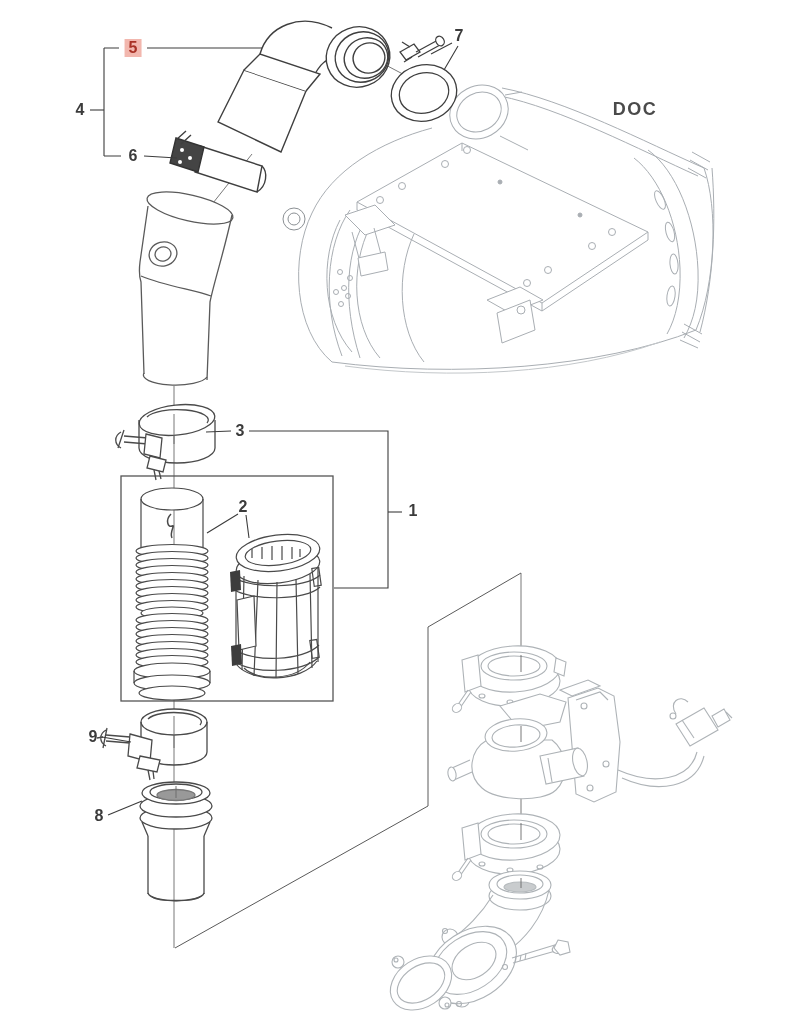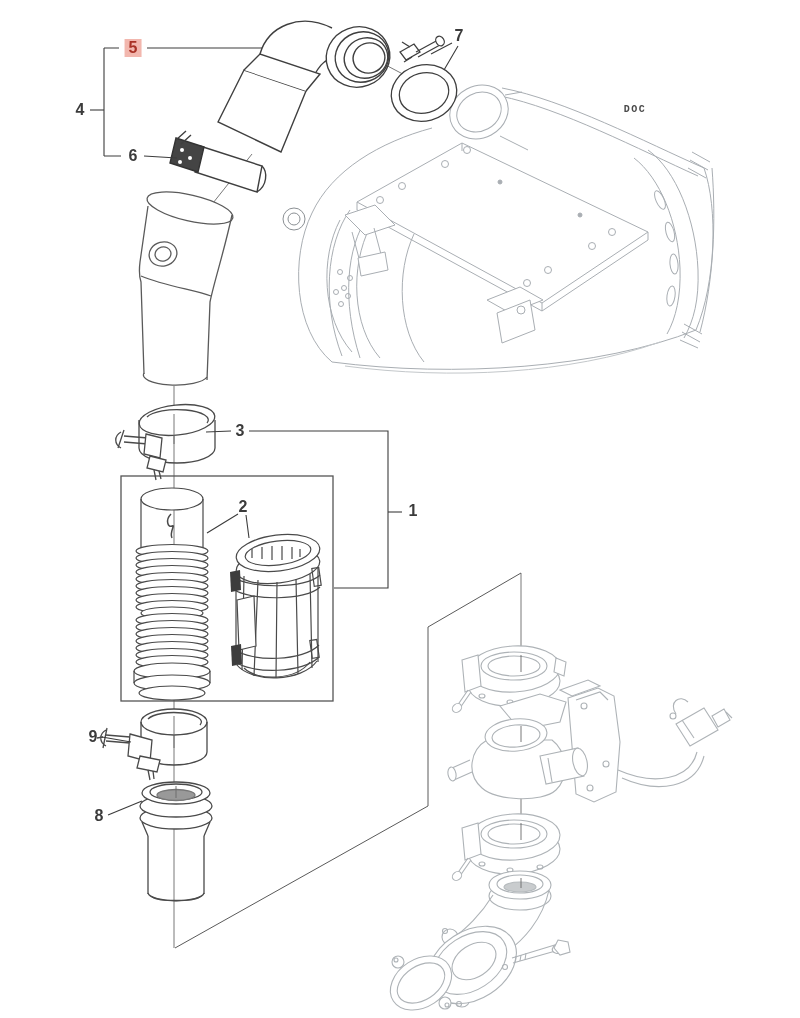--- a/index.html
+++ b/index.html
@@ -3,22 +3,22 @@
 <meta charset="utf-8">
 <style>
   html,body{margin:0;padding:0;background:#fff;}
   .stage{position:relative;width:800px;height:1018px;background:var(--background,#fff);overflow:hidden;
          font-family:"Liberation Sans","DejaVu Sans",sans-serif;}
   .stage svg{position:absolute;left:0;top:0;}
   .callout{position:absolute;transform:translate(-50%,-50%);font-size:16px;font-weight:bold;
            color:var(--label,#3b3b3b);line-height:1;user-select:none;}
   .callout.highlighted{background:var(--highlight_bg,#f2b7ae);color:var(--highlight_text,#a93226);
            padding:1px 4px;}
-  .doc-label{position:absolute;transform:translate(-50%,-50%);font-size:10px;font-weight:bold;
-           letter-spacing:1.5px;color:var(--doc_label_color,#4a4a4a);font-family:Liberation Mono, monospace;}
+  .doc-label{position:absolute;transform:translate(-50%,-50%);font-size:18px;font-weight:bold;
+           letter-spacing:1.5px;color:var(--doc_label_color,#4a4a4a);}
 </style>
 </head>
 <body>
 
 <div class="stage">
 
 <svg width="800" height="1018" viewBox="0 0 800 1018">
 
   <g stroke="#6a6a6a" stroke-width="0.9" fill="none">
     <path d="M252,154 L213,203"></path>

